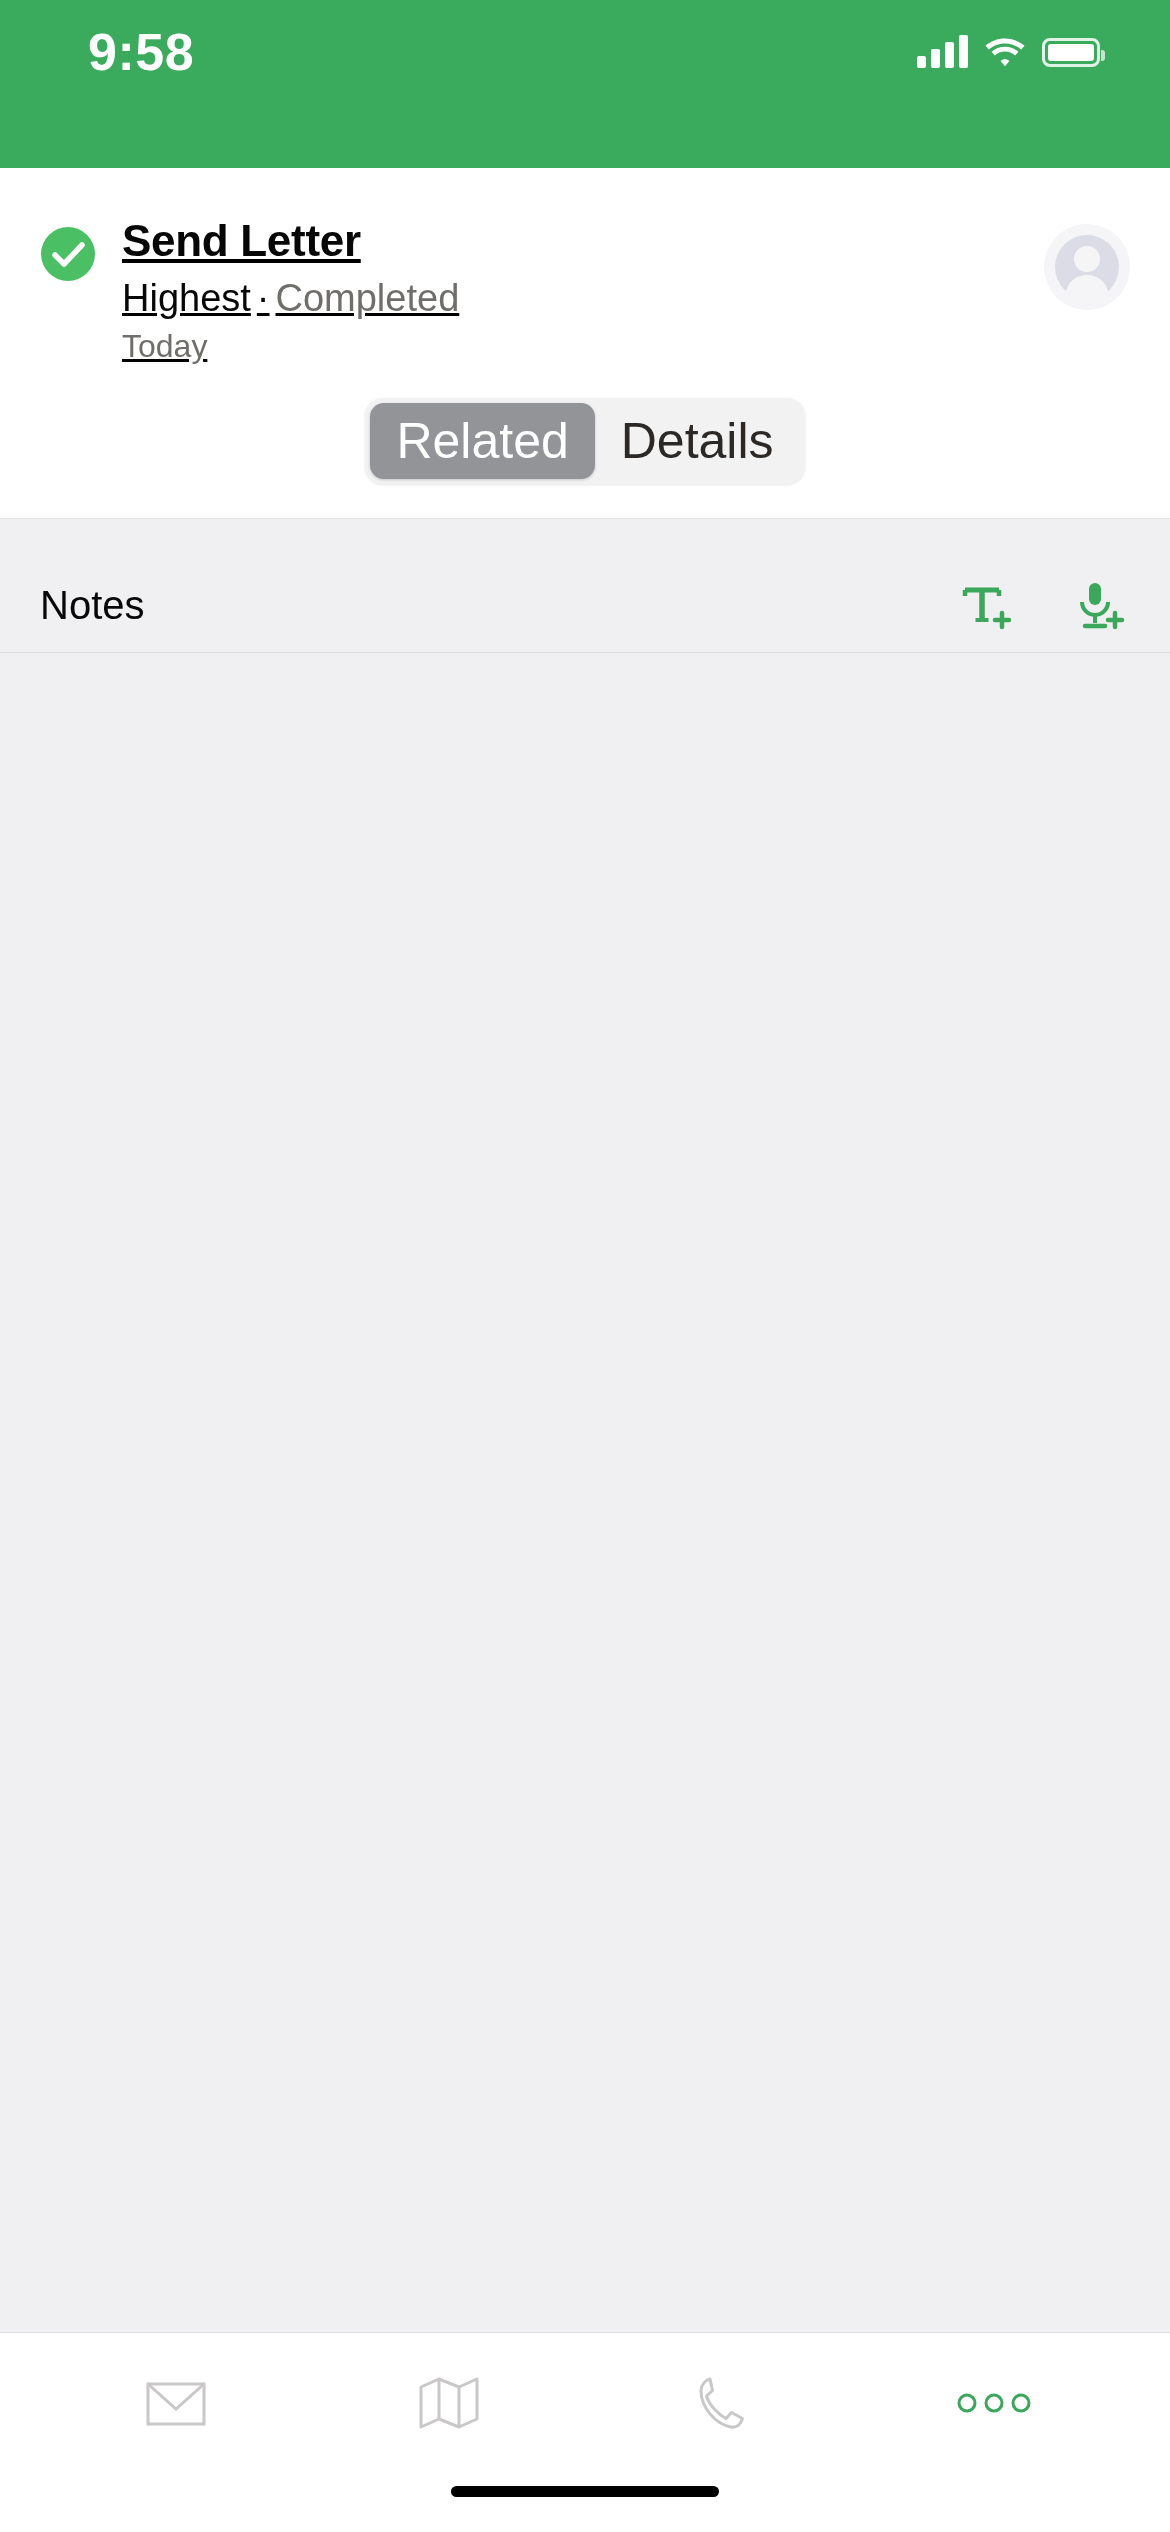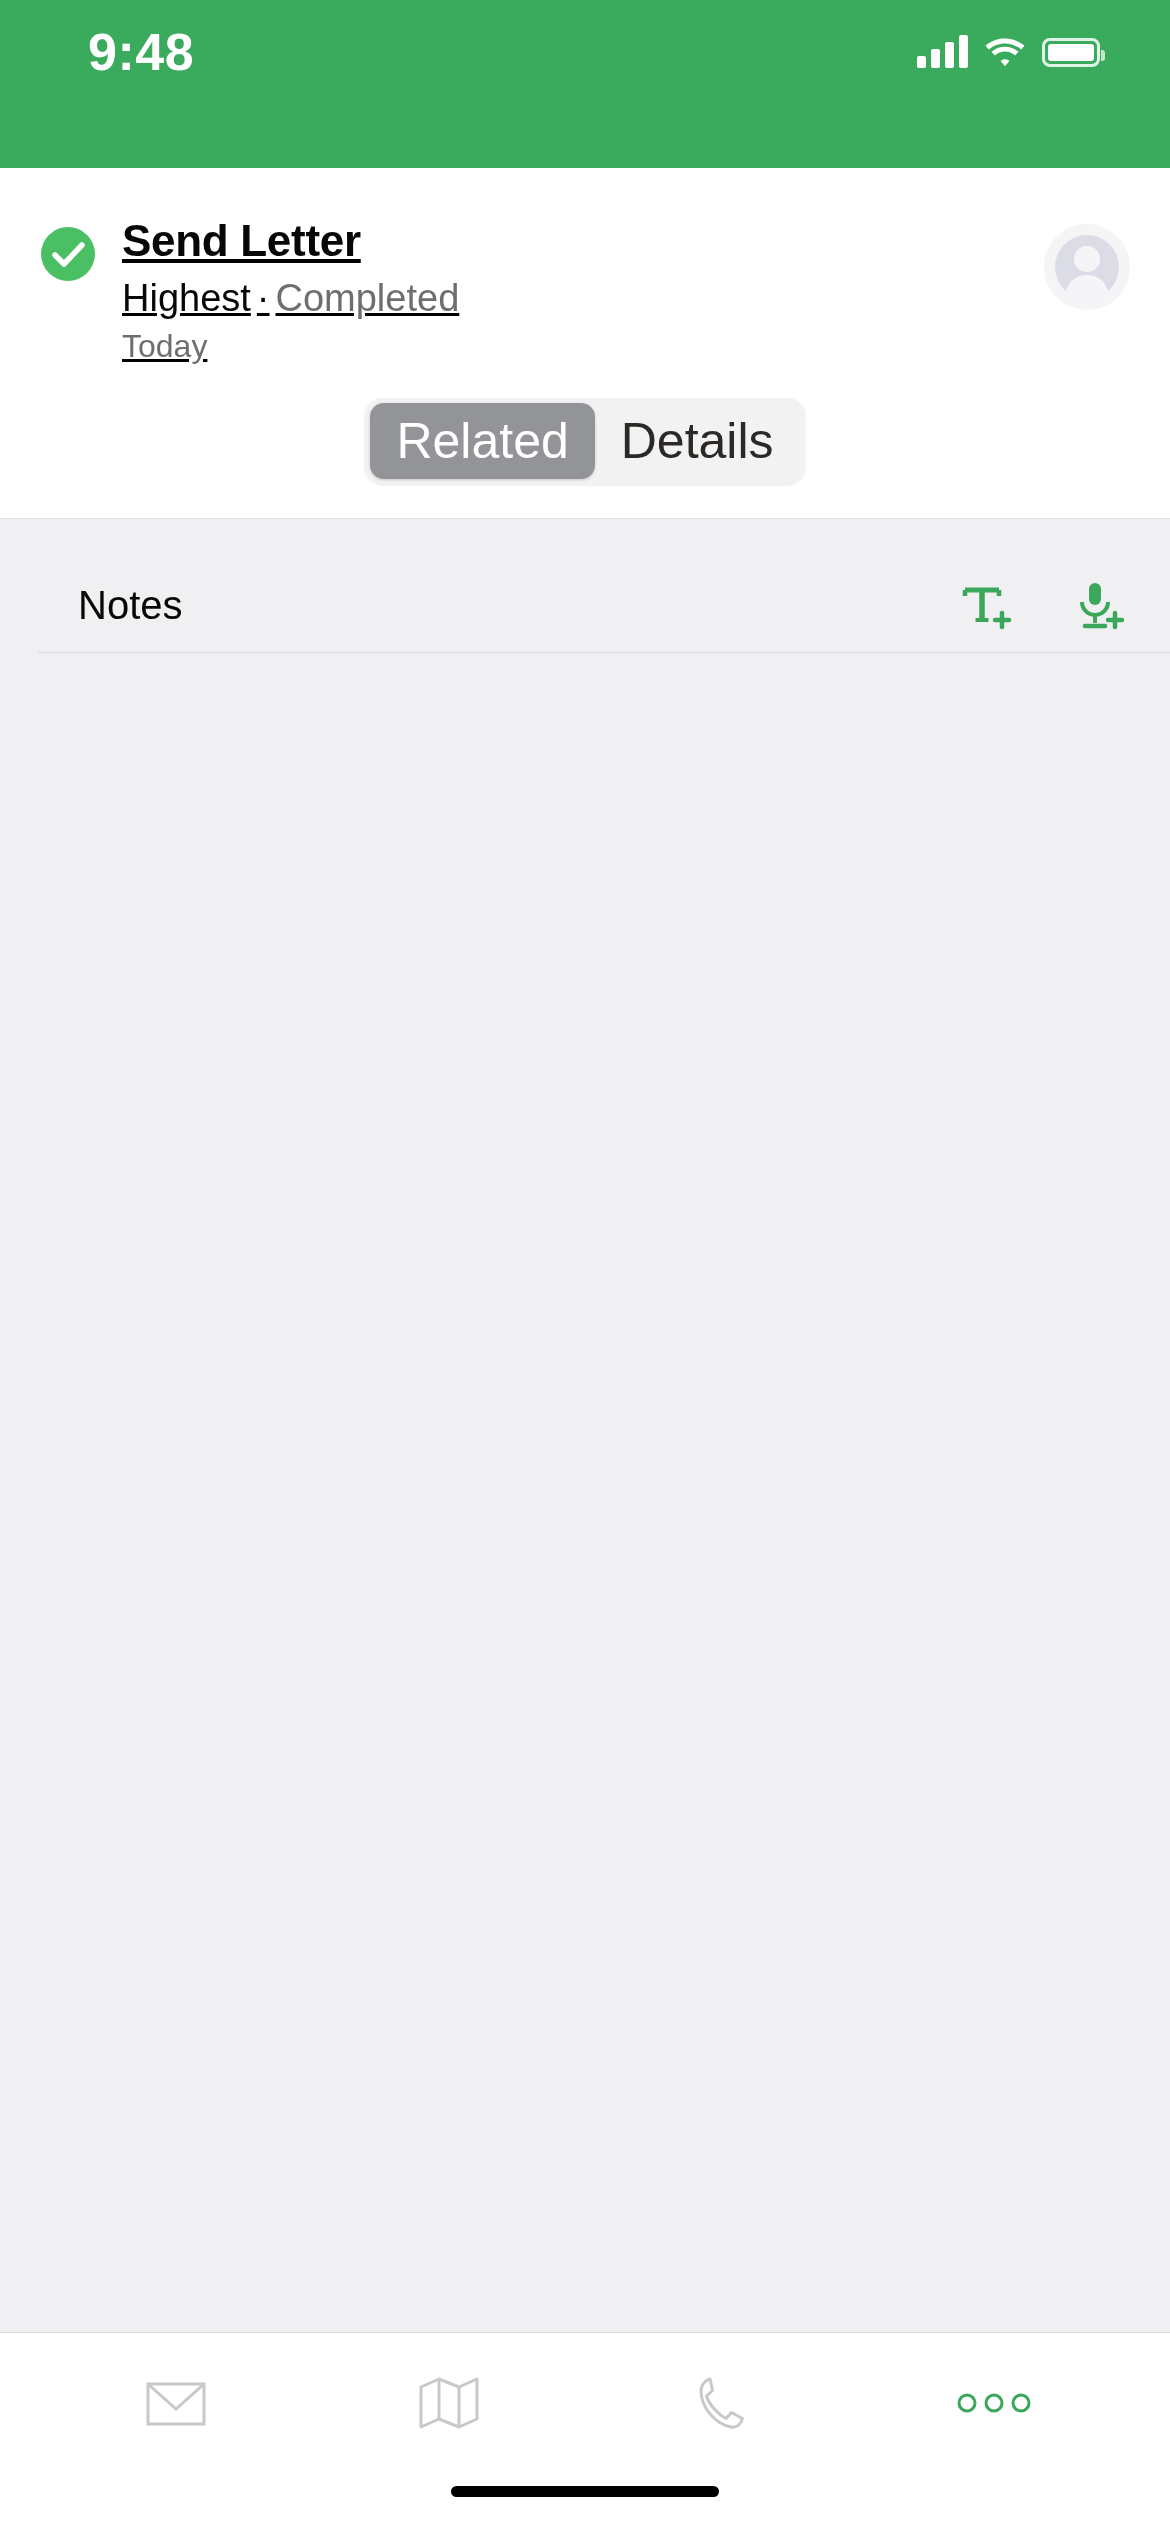--- a/index.html
+++ b/index.html
@@ -226,21 +226,21 @@
   .rel-row {
     height: 96px;
     display: flex;
     align-items: center;
     justify-content: space-between;
     padding: 0 44px 0 40px;
     box-sizing: border-box;
     border-bottom: 1px solid #dddbdd;
     cursor: pointer;
   }
-  .rel-row.first { margin-top: 38px; margin-left: 38px; }
+  .rel-row.first { margin-top: 38px; }
   .rel-label {
     font-size: 40px;
     line-height: 46px;
     color: #080707;
   }
   .rel-actions {
     display: flex;
     align-items: center;
     gap: 56px;
   }
@@ -283,21 +283,21 @@
     border-radius: 6px;
     background: #000000;
   }
 </style>
 </head>
 <body>
 
 <div id="phone">
 
   <div class="statusbar">
-    <div class="sb-time">9:48</div>
+    <div class="sb-time">9:58</div>
     <div class="sb-right">
       <div class="sb-signal">
         <i></i>
           <i></i>
           <i></i>
           <i></i>
       </div>
       <svg class="sb-wifi" viewBox="0 0 42 32">
         <path d="M21 7.5c6.2 0 11.9 2.3 16.2 6.1l3.3-3.8C35.4 5.3 28.5 2.6 21 2.6S6.6 5.3 1.5 9.8l3.3 3.8C9.1 9.8 14.8 7.5 21 7.5z" fill="#ffffff"></path>
         <path d="M21 15.6c3.9 0 7.4 1.5 10.1 3.9l3.3-3.8C30.9 12.6 26.2 10.7 21 10.7s-9.9 1.9-13.4 5l3.3 3.8c2.7-2.4 6.2-3.9 10.1-3.9z" fill="#ffffff"></path>

